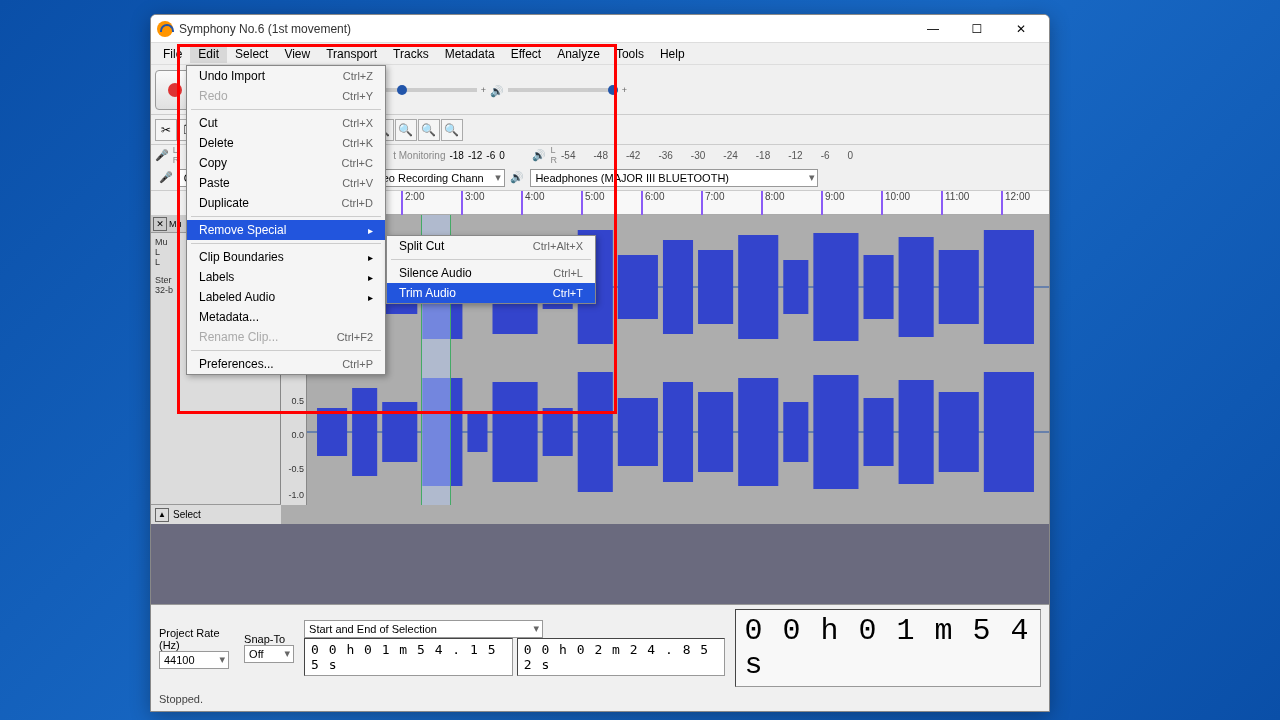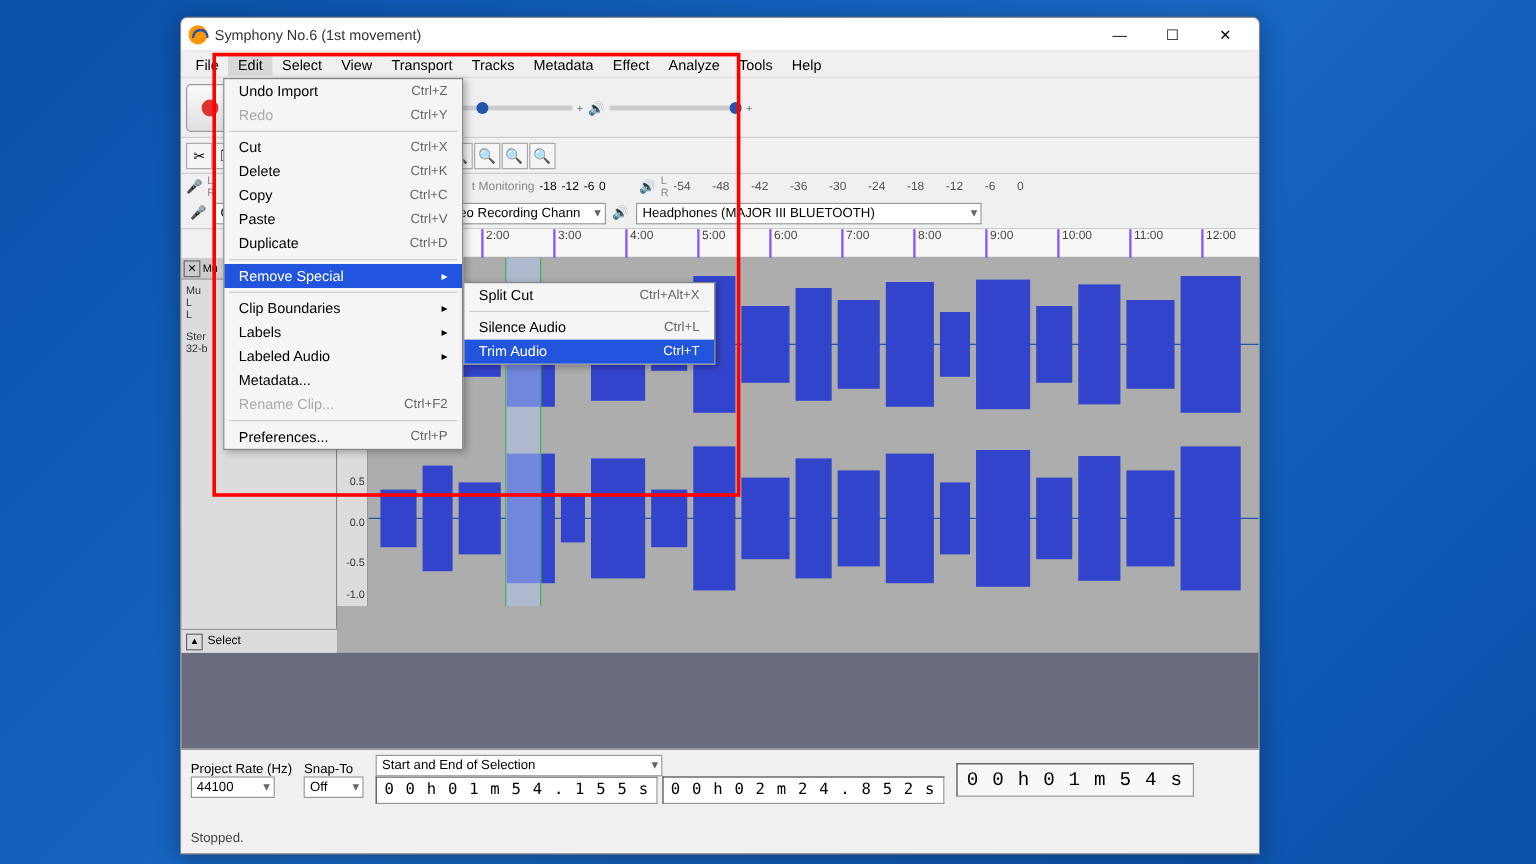--- a/index.html
+++ b/index.html
@@ -53,24 +53,24 @@
 .arrow-up { width: 14px; height: 14px; border: 1px solid #666; display: flex; align-items: center; justify-content: center; font-size: 8px; margin: 0 4px; }
 
 .waveform-area { flex: 1; position: relative; background: #adadad; }
 .wf-scale { position: absolute; left: 0; width: 26px; background: #dcdcdc; border-right: 1px solid #888; font-size: 9px; text-align: right; padding-right: 2px; color: #333; }
 .wf-track { position: absolute; left: 26px; right: 0; background: #adadad; }
 .wf-svg { width: 100%; height: 100%; display: block; }
 .selection { position: absolute; top: 0; bottom: 0; background: rgba(180,200,240,0.5); border-left: 1px solid #4a6; border-right: 1px solid #4a6; }
 
 .bottom-panel { background: #6a6a7e; height: 80px; }
 
-.footer { background: #f0f0f0; border-top: 1px solid #999; padding: 4px 8px; font-size: 11px; display: flex; flex-direction: column; gap: 21px; }
+.footer { background: #f0f0f0; border-top: 1px solid #999; padding: 4px 8px; font-size: 11px; display: flex; flex-direction: column; gap: 4px; }
 .footer-row { display: flex; align-items: center; gap: 10px; }
 .time-display { border: 1px inset #999; background: #fff; padding: 3px 6px; font-family: monospace; font-size: 13px; letter-spacing: 1px; }
-.time-big { font-size: 16px; padding: 4px 8px; font-family: 'Courier New', monospace; background: #f8f8f8; }
+.time-big { font-size: 30px; padding: 4px 8px; font-family: 'Courier New', monospace; background: #f8f8f8; }
 .status { padding: 2px 0; color: #444; }
 
 
 .context-menu { position: absolute; background: #f5f5f5; border: 1px solid #888; box-shadow: 2px 2px 6px rgba(0,0,0,0.3); font-size: 12px; z-index: 100; }
 .cm-item { padding: 3px 12px; display: flex; justify-content: space-between; align-items: center; gap: 24px; cursor: pointer; min-width: 190px; }
 .cm-item.highlighted { background: #2255dd; color: #fff; }
 .cm-item.disabled { color: #aaa; }
 .cm-sep { height: 1px; background: #ccc; margin: 3px 4px; }
 .cm-arrow { font-size: 10px; }
 .cm-shortcut { color: #666; font-size: 11px; }

